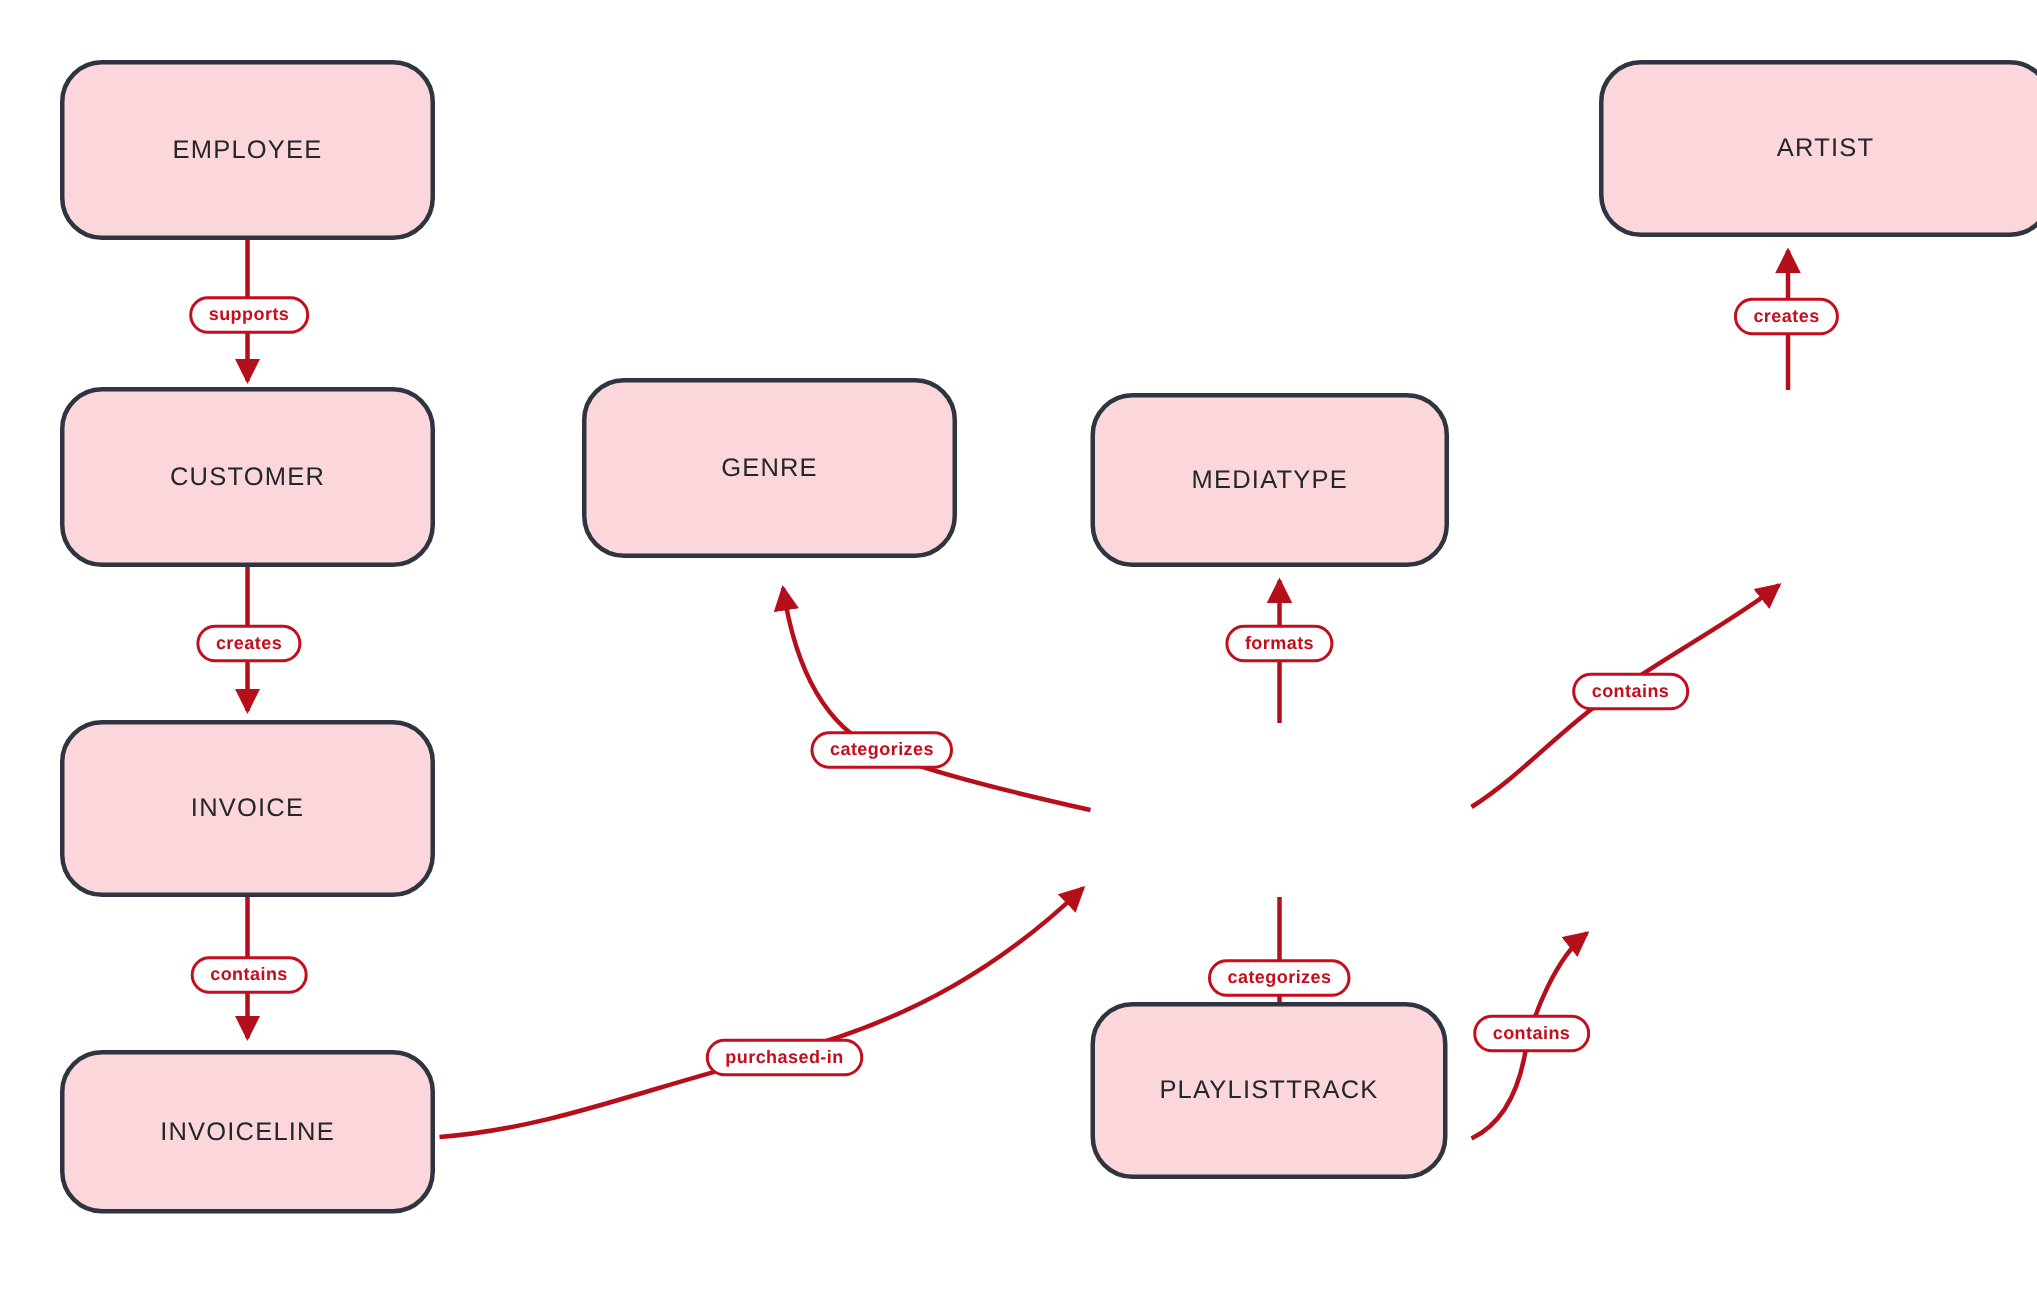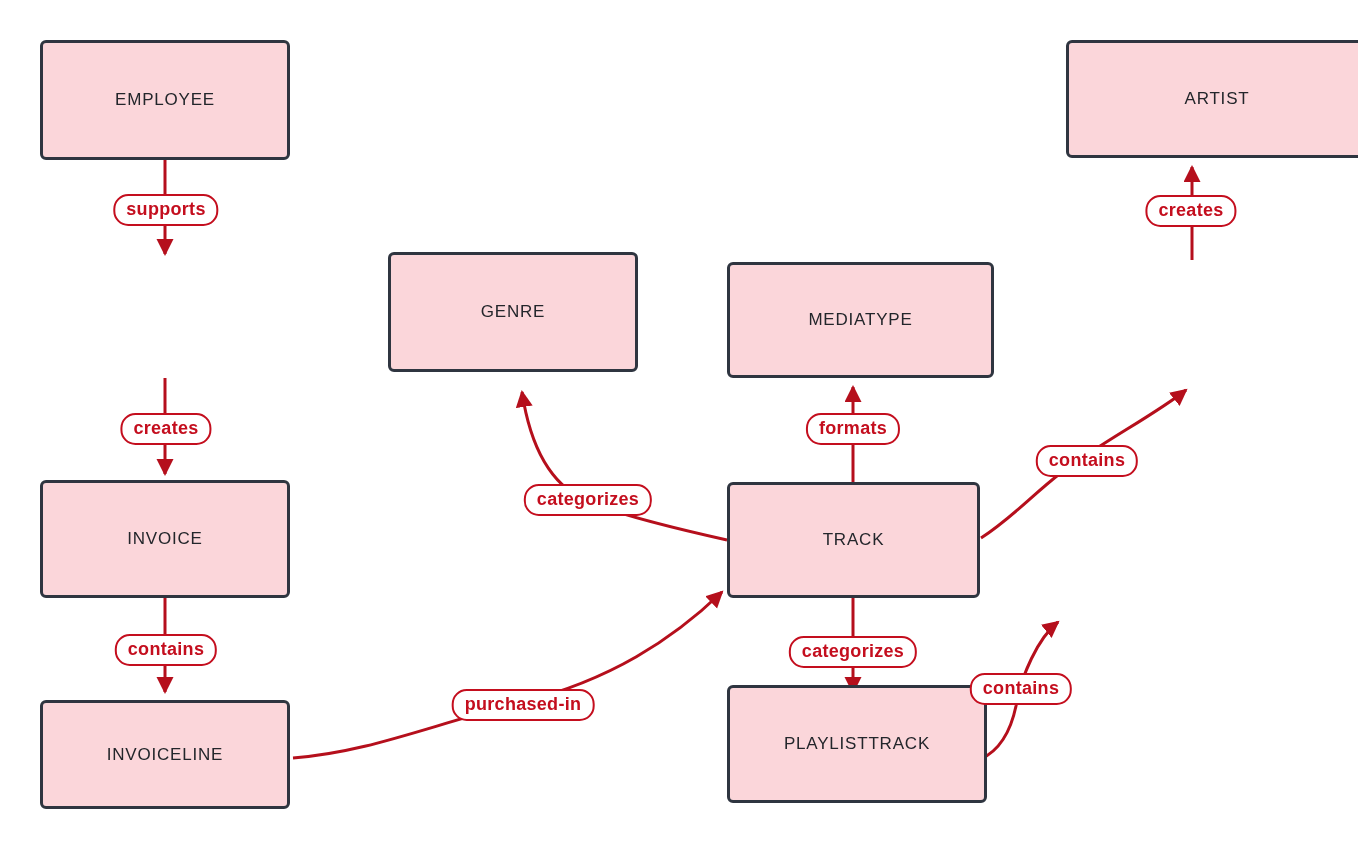--- a/index.html
+++ b/index.html
@@ -18,39 +18,39 @@
     background:var(--background);
     overflow:hidden;
   }
   .edges{position:absolute;left:0;top:0;width:1358px;height:860px;}
   .edge{stroke:var(--edge);stroke-width:3;fill:none;}
   .arrowhead{fill:var(--edge);stroke:none;}
   .node{
     position:absolute;
     background:var(--node-fill);
     border:3px solid var(--node-border);
-    border-radius:6px;
+    border-radius:28px;
     display:flex;align-items:center;justify-content:center;
     box-sizing:border-box;
   }
   .node-label{
     color:var(--node-text);
     font-size:17px;
     letter-spacing:0.8px;
     text-align:center;
   }
   .rel-label{
     position:absolute;
     transform:translate(-50%,-50%);
     background:var(--background);
     border:2.5px solid var(--relationship-text);
     color:var(--relationship-text);
     border-radius:15px;
     padding:3px 11px 4px 11px;
-    font-size:18px;
+    font-size:12px;
     font-weight:700;
     letter-spacing:0.3px;
     white-space:nowrap;
   }
 </style>
 </head>
 <body>
 
 <div class="canvas">
 
@@ -68,36 +68,36 @@
     <path class="edge" marker-end="url(#arrow)" d="M853,482 L853,387"></path>
     <path class="edge" marker-end="url(#arrow)" d="M853,598 L853,692"></path>
     <path class="edge" marker-end="url(#arrow)" d="M981,538 C1012,518 1032,495 1062,472 C1102,442 1156,414 1186,390"></path>
     <path class="edge" marker-end="url(#arrow)" d="M1192,260 L1192,167"></path>
     <path class="edge" marker-end="url(#arrow)" d="M981,759 C1000,750 1011,730 1016,706 C1021,676 1038,638 1058,622"></path>
   </svg>
 
   <div class="node" style="left:40px;top:40px;width:250px;height:120px">
     <span class="node-label">EMPLOYEE</span>
   </div>
+  <div class="node" style="left:40px;top:258px;width:250px;height:120px">
+    <span class="node-label">CUSTOMER</span>
+  </div>
   <div class="node" style="left:40px;top:480px;width:250px;height:118px">
     <span class="node-label">INVOICE</span>
   </div>
   <div class="node" style="left:40px;top:700px;width:250px;height:109px">
     <span class="node-label">INVOICELINE</span>
   </div>
   <div class="node" style="left:388px;top:252px;width:250px;height:120px">
     <span class="node-label">GENRE</span>
   </div>
-  <div class="node" style="left:727px;top:262px;width:267px;height:116px">
+  <div class="node" style="left:727px;top:262px;width:239px;height:116px">
     <span class="node-label">MEDIATYPE</span>
   </div>
-  <div class="node" style="left:727px;top:482px;width:253px;height:116px">
-    <span class="node-label">TRACK</span>
-  </div>
-  <div class="node" style="left:727px;top:685px;width:260px;height:118px">
+  <div class="node" style="left:727px;top:668px;width:238px;height:118px">
     <span class="node-label">PLAYLISTTRACK</span>
   </div>
   <div class="node" style="left:1066px;top:40px;width:302px;height:118px">
     <span class="node-label">ARTIST</span>
   </div>
 
   <div class="rel-label" style="left:166px;top:210px">supports</div>
   <div class="rel-label" style="left:166px;top:429px">creates</div>
   <div class="rel-label" style="left:166px;top:650px">contains</div>
   <div class="rel-label" style="left:523px;top:705px">purchased-in</div>

